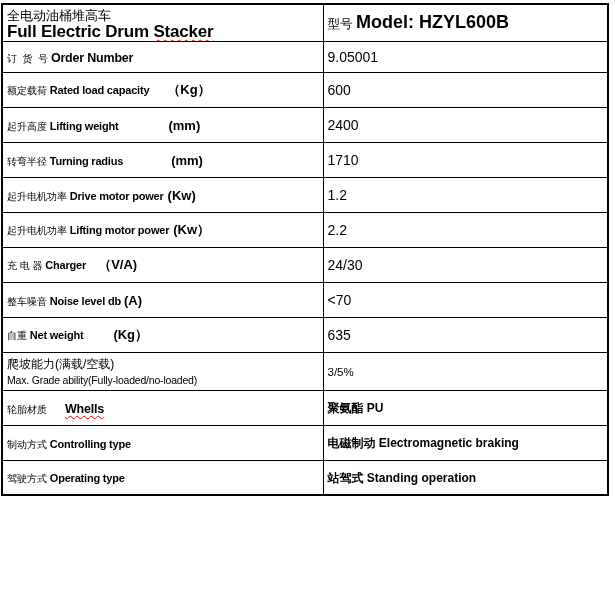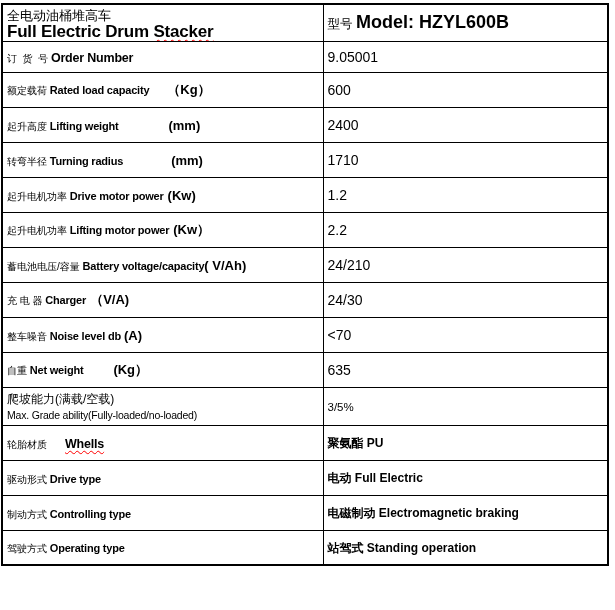--- a/index.html
+++ b/index.html
@@ -109,30 +109,24 @@
     <td><span class="val">1.2</span></td>
   </tr>
 
   <tr>
     <td>
       <span class="zh">起升电机功率 </span><span class="en">Lifting motor power</span><span class="unit" style="margin-left:4px">(Kw）</span>
     </td>
     <td><span class="val">2.2</span></td>
   </tr>
 
-  <tr>
-    <td>
-      <span class="zh">蓄电池电压/容量 </span><span class="en">Battery voltage/capacity</span><span class="unit">( V/Ah)</span>
-    </td>
-    <td><span class="val">24/210</span></td>
-  </tr>
 
   <tr>
     <td>
-      <span class="zh">充 电 器 </span><span class="en">Charger</span><span class="unit" style="margin-left:4px">（V/A)</span>
+      <span class="zh">充 电 器 </span><span class="en">Charger</span><span class="unit" style="margin-left:12px">（V/A)</span>
     </td>
     <td><span class="val">24/30</span></td>
   </tr>
 
   <tr>
     <td>
       <span class="zh">整车噪音 </span><span class="en">Noise level db</span><span class="unit" style="margin-left:3px">(A)</span>
     </td>
     <td><span class="val">&lt;70</span></td>
   </tr>
@@ -152,26 +146,20 @@
     <td><span class="val val-sm">3/5%</span></td>
   </tr>
 
   <tr>
     <td>
       <span class="zh">轮胎材质</span><span class="en en-lg wavy" style="margin-left:18px">Whells</span>
     </td>
     <td><span class="val val-bold">聚氨酯 PU</span></td>
   </tr>
 
-  <tr>
-    <td>
-      <span class="zh">驱动形式 </span><span class="en">Drive type</span>
-    </td>
-    <td><span class="val val-bold">电动 Full Electric</span></td>
-  </tr>
 
   <tr>
     <td>
       <span class="zh">制动方式 </span><span class="en">Controlling type</span>
     </td>
     <td><span class="val val-bold">电磁制动 Electromagnetic braking</span></td>
   </tr>
 
   <tr>
     <td>

